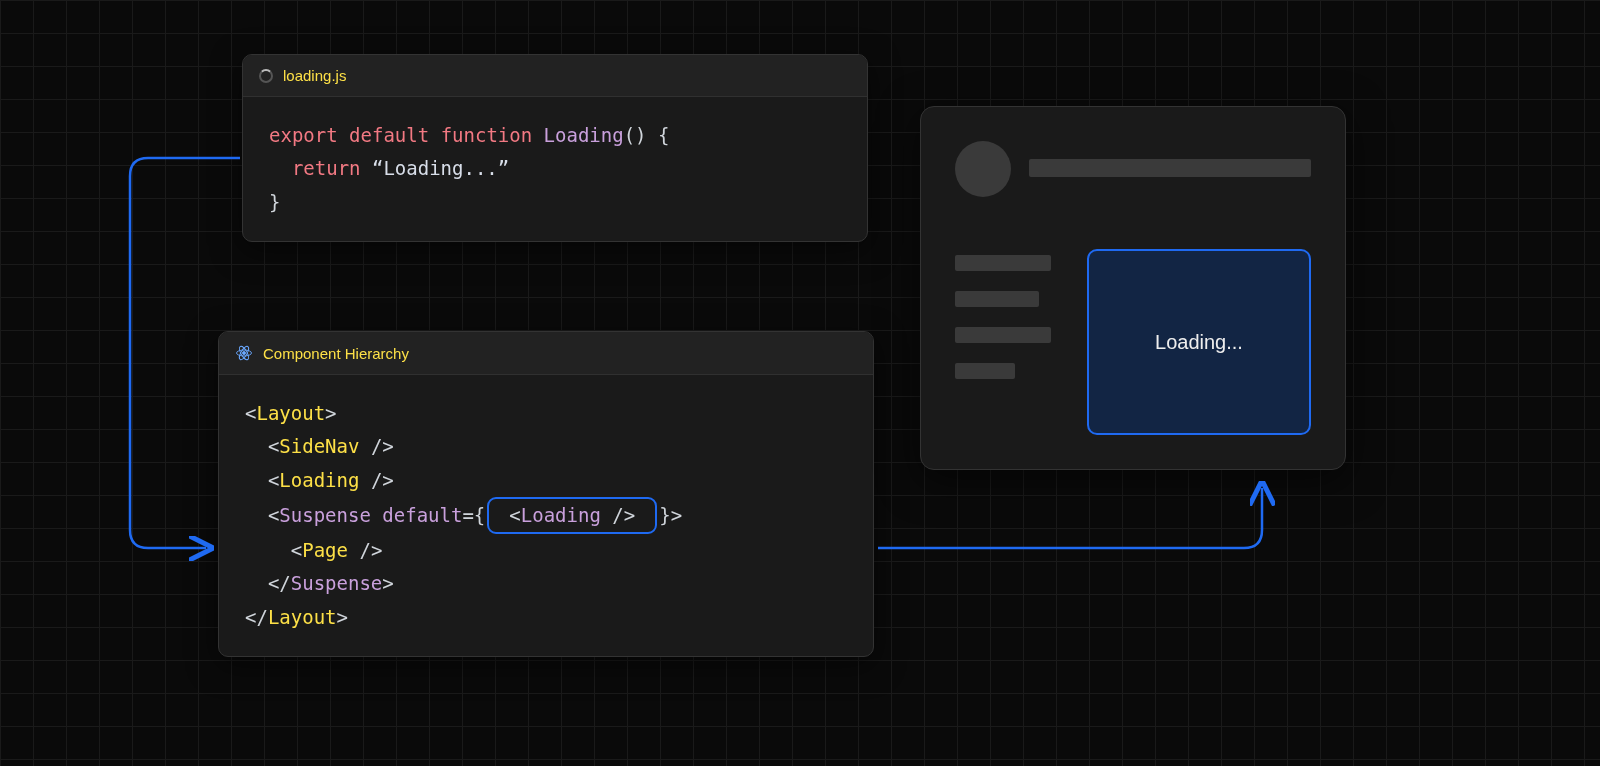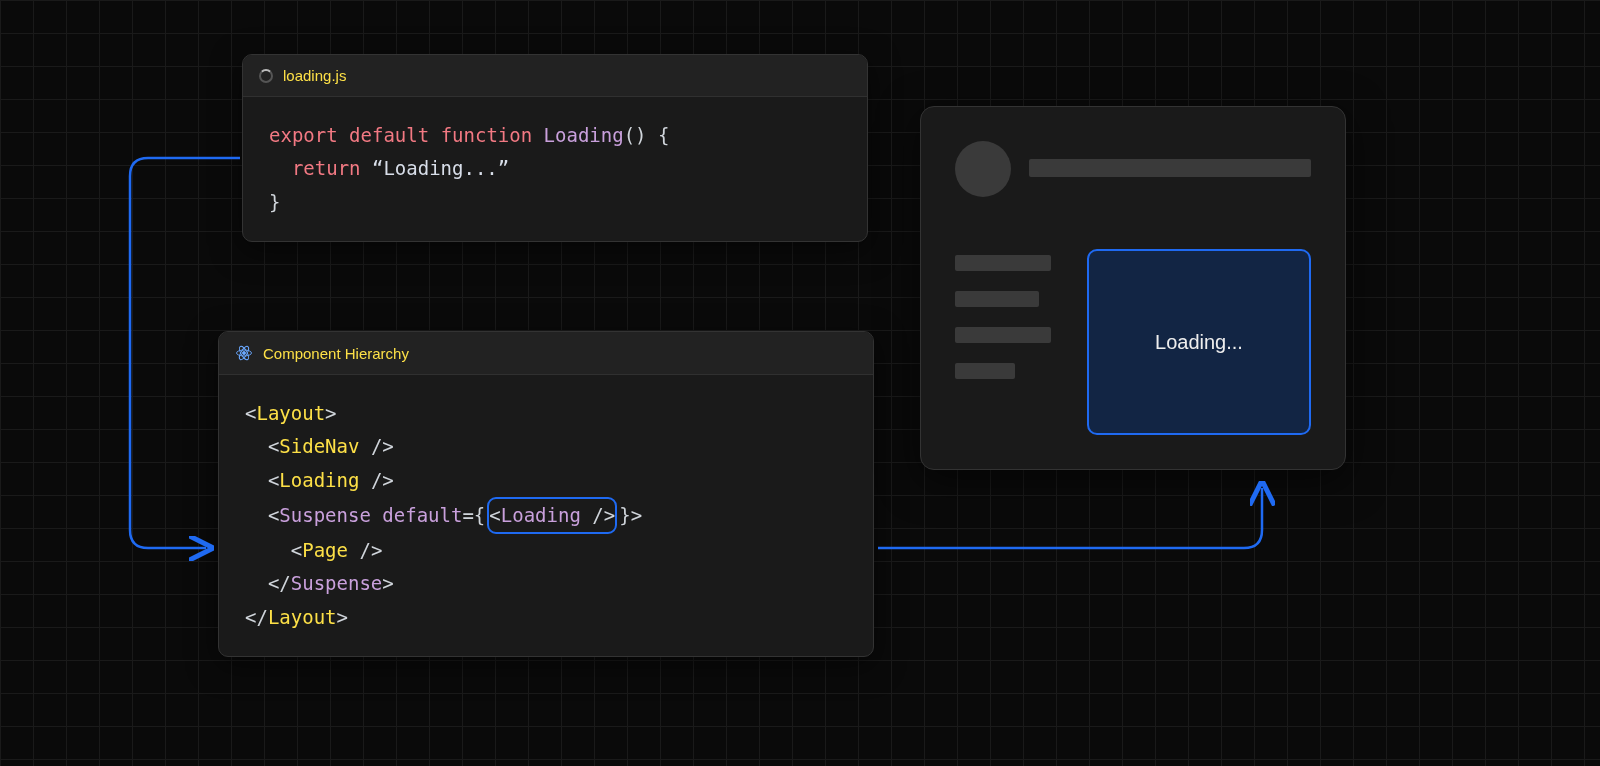--- a/index.html
+++ b/index.html
@@ -54,21 +54,21 @@
   .tag  { color: #fde047; }   
   .attr { color: #c9a0dc; }   
   .punc { color: #d0d5db; }   
   .str  { color: #d8dee9; }
 
   
   .pill {
     display: inline-block;
     border: 2px solid #1f6af2;
     border-radius: 9px;
-    padding: 0 0;
+    padding: 0 20px;
     margin: 0 2px;
   }
 
   
   .spinner {
     width: 14px; height: 14px;
     border: 2px solid #555;
     border-top-color: #bbb;
     border-radius: 50%;
     flex: 0 0 14px;

